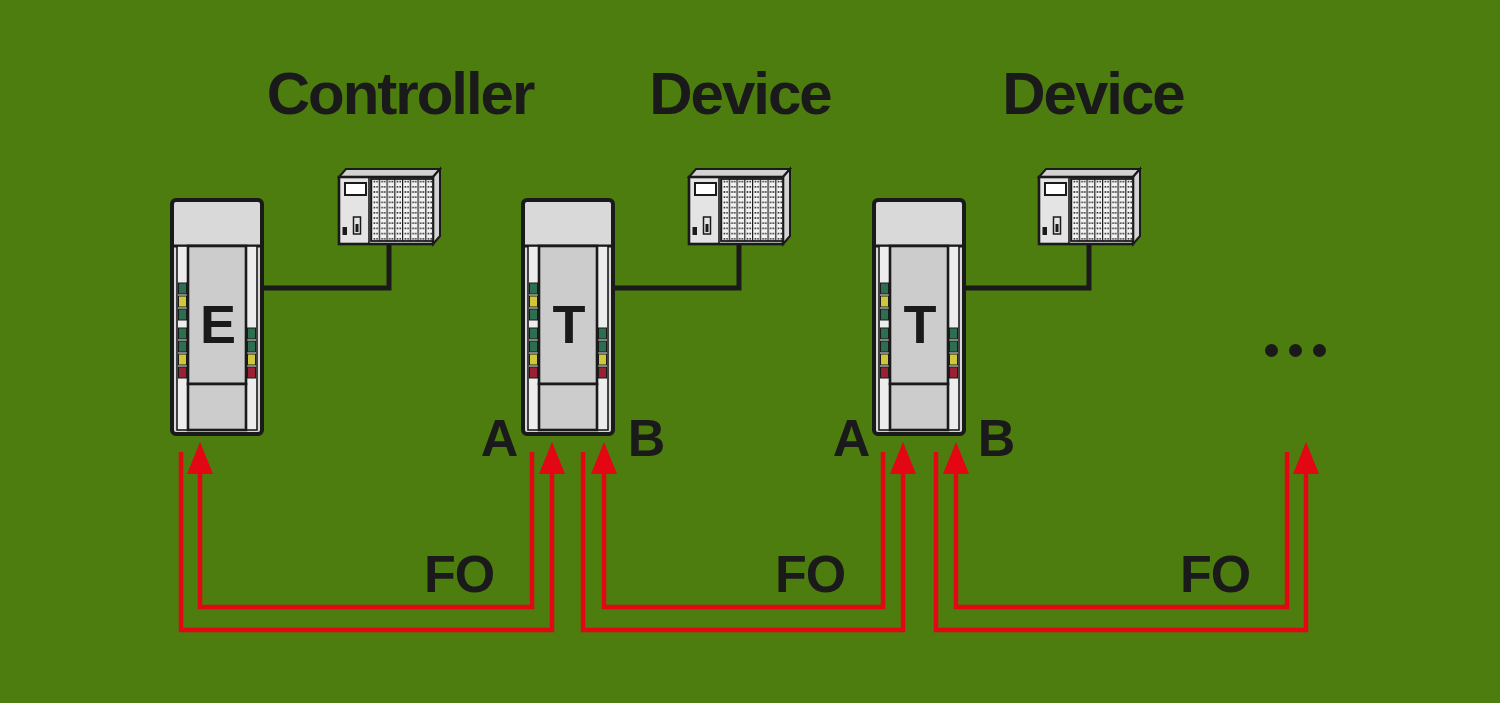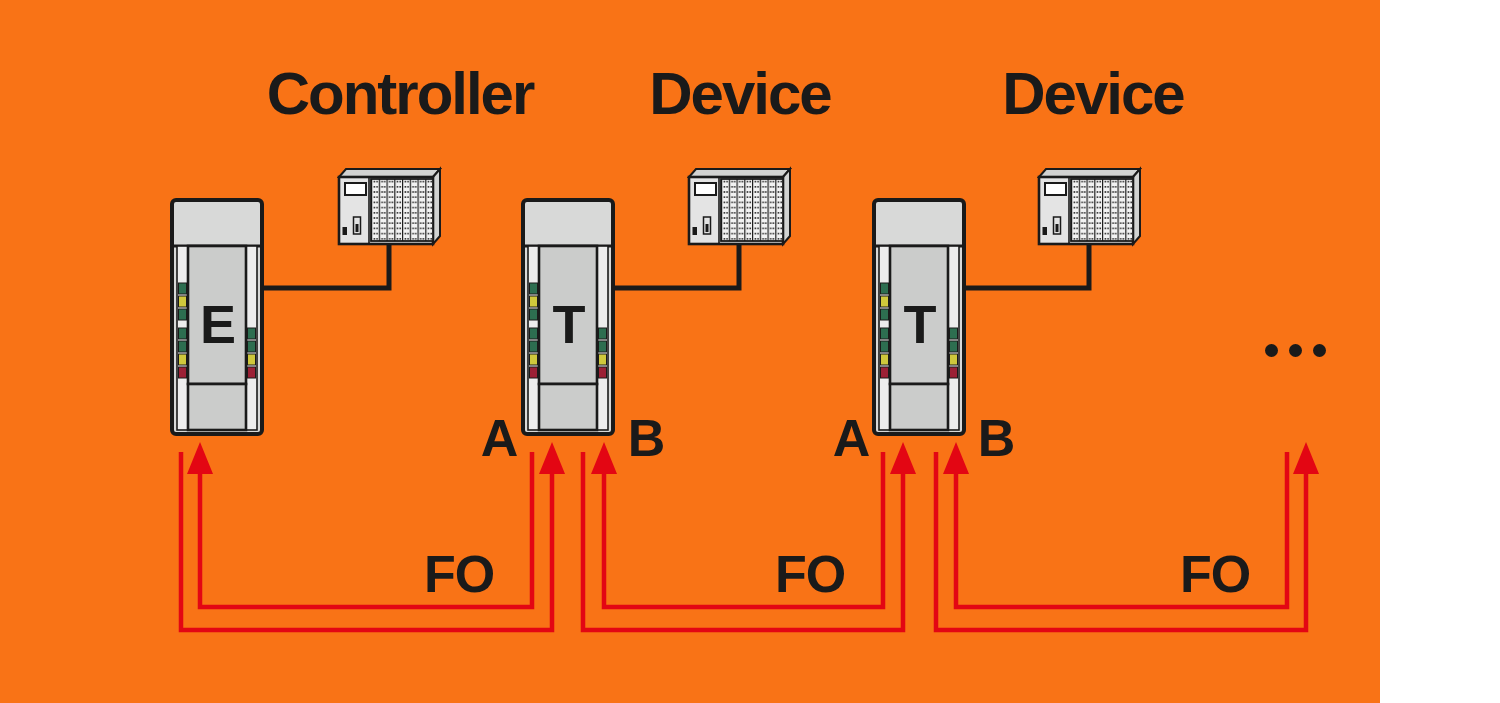--- a/index.html
+++ b/index.html
@@ -1,19 +1,19 @@
 <!DOCTYPE html>
 <html><head>
 <meta charset="utf-8">
 <style>
   html,body{margin:0;padding:0;}
   .canvas{
     position:relative;
-    width:1380px;height:703px;
-    background:#f97316;
+    width:1500px;height:703px;
+    background:#4d7c0f;
     overflow:hidden;
     font-family:"Liberation Sans", sans-serif;
     color:#1a1a1a;
   }
   .canvas svg.layer{position:absolute;left:0;top:0;}
   .hdr{
     position:absolute;top:64px;
     transform:translateX(-50%);
     font-size:60px;font-weight:bold;
     letter-spacing:-2px;white-space:nowrap;line-height:1;

